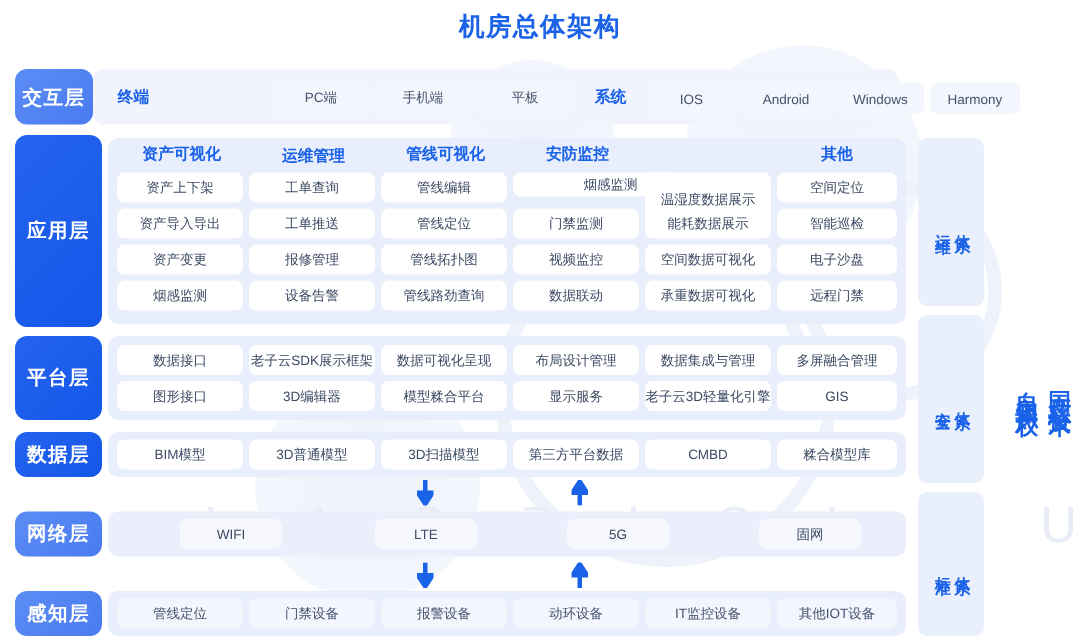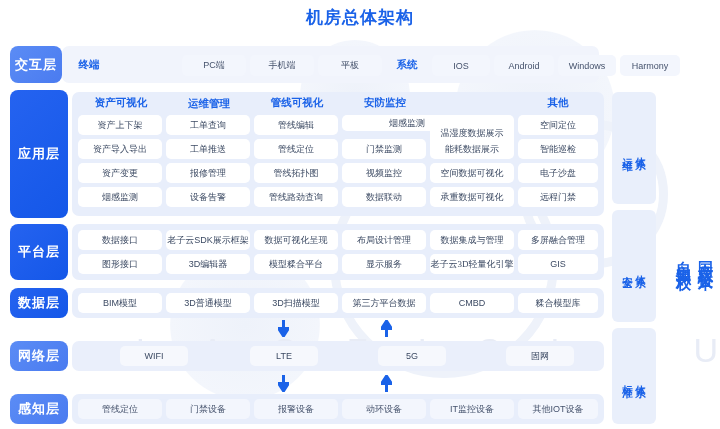--- a/index.html
+++ b/index.html
@@ -163,21 +163,21 @@
   <div class="chip" style="left:166px;top:230px;width:84px;height:20px;">老子云SDK展示框架</div>
   <div class="chip" style="left:254px;top:230px;width:84px;height:20px;font-family:Liberation Mono, monospace;">数据可视化呈现</div>
   <div class="chip" style="left:342px;top:230px;width:84px;height:20px;">布局设计管理</div>
   <div class="chip" style="left:430px;top:230px;width:84px;height:20px;">数据集成与管理</div>
   <div class="chip" style="left:518px;top:230px;width:80px;height:20px;">多屏融合管理</div>
 
   <div class="chip" style="left:78px;top:254px;width:84px;height:20px;">图形接口</div>
   <div class="chip" style="left:166px;top:254px;width:84px;height:20px;">3D编辑器</div>
   <div class="chip" style="left:254px;top:254px;width:84px;height:20px;">模型糅合平台</div>
   <div class="chip" style="left:342px;top:254px;width:84px;height:20px;">显示服务</div>
-  <div class="chip" style="left:430px;top:254px;width:84px;height:20px;font-family:Liberation Serif, serif;">老子云3D轻量化引擎</div>
+  <div class="chip" style="left:430px;top:254px;width:84px;height:20px;">老子云3D轻量化引擎</div>
   <div class="chip" style="left:518px;top:254px;width:80px;height:20px;">GIS</div>
 
   <div class="panel" style="left:72px;top:288px;width:532px;height:30px;"></div>
   <div class="layer-tag tag-strong" style="left:10px;top:288px;width:58px;height:30px;">数据层</div>
 
   <div class="chip" style="left:78px;top:293px;width:84px;height:20px;">BIM模型</div>
   <div class="chip" style="left:166px;top:293px;width:84px;height:20px;">3D普通模型</div>
   <div class="chip" style="left:254px;top:293px;width:84px;height:20px;">3D扫描模型</div>
   <div class="chip" style="left:342px;top:293px;width:84px;height:20px;">第三方平台数据</div>
   <div class="chip" style="left:430px;top:293px;width:84px;height:20px;">CMBD</div>

